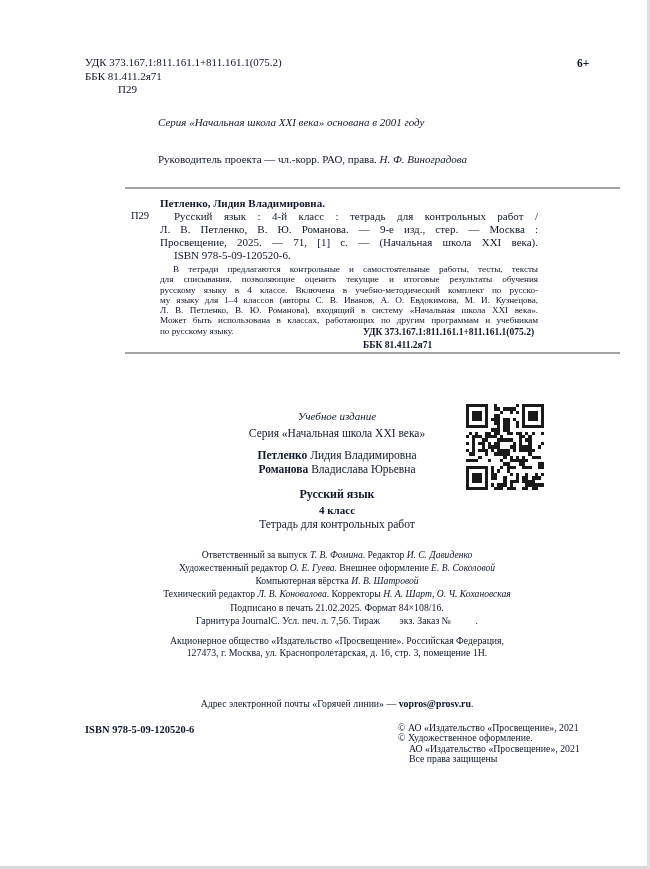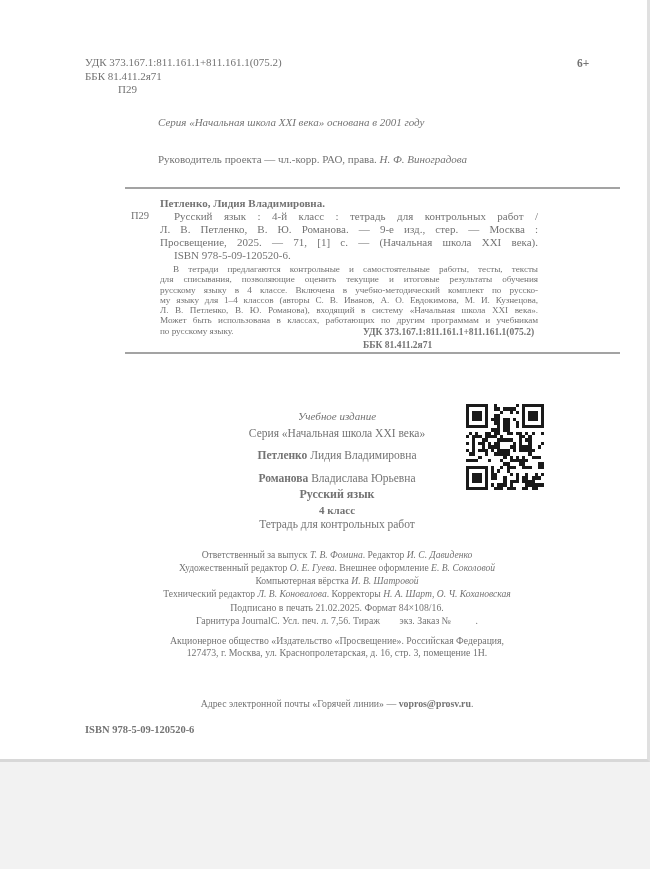--- a/index.html
+++ b/index.html
@@ -1,25 +1,25 @@
 <!DOCTYPE html>
 <html><head>
 <meta charset="utf-8">
 <style>
   html,body{margin:0;padding:0;background:#f2f2f2;}
   .page{
     position:relative;
-    width:650px;height:762px;
+    width:650px;height:869px;
     margin:0 auto;
     background:#ffffff;
     box-sizing:border-box;
     border-right:3px solid #e0e0e0;
     border-bottom:3px solid #d8d8d8;
     font-family:"Liberation Serif","DejaVu Serif",serif;
-    color:#737373;
+    color:#0f172a;
     overflow:hidden;
   }
   .abs{position:absolute;}
   .it{font-style:italic;}
   .bd{font-weight:bold;}
   .rule{position:absolute;left:125px;width:495px;height:2px;background:#a3a3a3;}
 
   
   .top-codes{left:85px;top:56px;font-size:11px;line-height:13.5px;white-space:nowrap;}
   .top-codes .sign{padding-left:33px;}
@@ -39,21 +39,21 @@
   .annot .aline{text-align:justify;text-align-last:justify;}
   .annot .aline.first{text-indent:13px;}
   .annot .aline.last{text-align:left;text-align-last:left;}
   .card-codes{left:363px;top:326px;font-size:9.5px;line-height:12.5px;font-weight:bold;white-space:nowrap;}
 
   
   .mid{left:54px;width:566px;text-align:center;white-space:nowrap;}
   .l-kind{top:410px;font-size:11px;font-style:italic;}
   .l-series{top:427px;font-size:11.5px;}
   .l-author1{top:449px;font-size:11.5px;}
-  .l-author2{top:463px;font-size:11.5px;margin-top:9px;}
+  .l-author2{top:463px;font-size:11.5px;}
   .l-title{top:487px;font-size:12px;font-weight:bold;}
   .l-grade{top:504px;font-size:11px;font-weight:bold;}
   .l-subtitle{top:518px;font-size:11.5px;}
   .l-center{top:534px;font-size:10px;}
   .l-staff1{top:549px;font-size:9.6px;}
   .l-staff2{top:562px;font-size:9.6px;}
   .l-staff3{top:575px;font-size:9.6px;}
   .l-staff4{top:588px;font-size:9.6px;}
   .l-print{top:602px;font-size:9.8px;}
   .l-type{top:615px;font-size:9.8px;}
@@ -339,14 +339,20 @@
         <rect x="18" y="0" width="7" height="7"></rect>
         <rect x="19" y="1" width="5" height="5" fill="#fff"></rect>
         <rect x="20" y="2" width="3" height="3"></rect>
         <rect x="0" y="18" width="7" height="7"></rect>
         <rect x="1" y="19" width="5" height="5" fill="#fff"></rect>
         <rect x="2" y="20" width="3" height="3"></rect>
       </svg>
   </div>
 
   <div class="abs isbn">ISBN 978-5-09-120520-6</div>
+  <div class="abs copyright">
+    <div>© АО «Издательство «Просвещение», 2021</div>
+    <div>© Художественное оформление.</div>
+    <div class="cont">АО «Издательство «Просвещение», 2021</div>
+    <div class="cont">Все права защищены</div>
+  </div>
 
 </div>
 
 </body></html>

